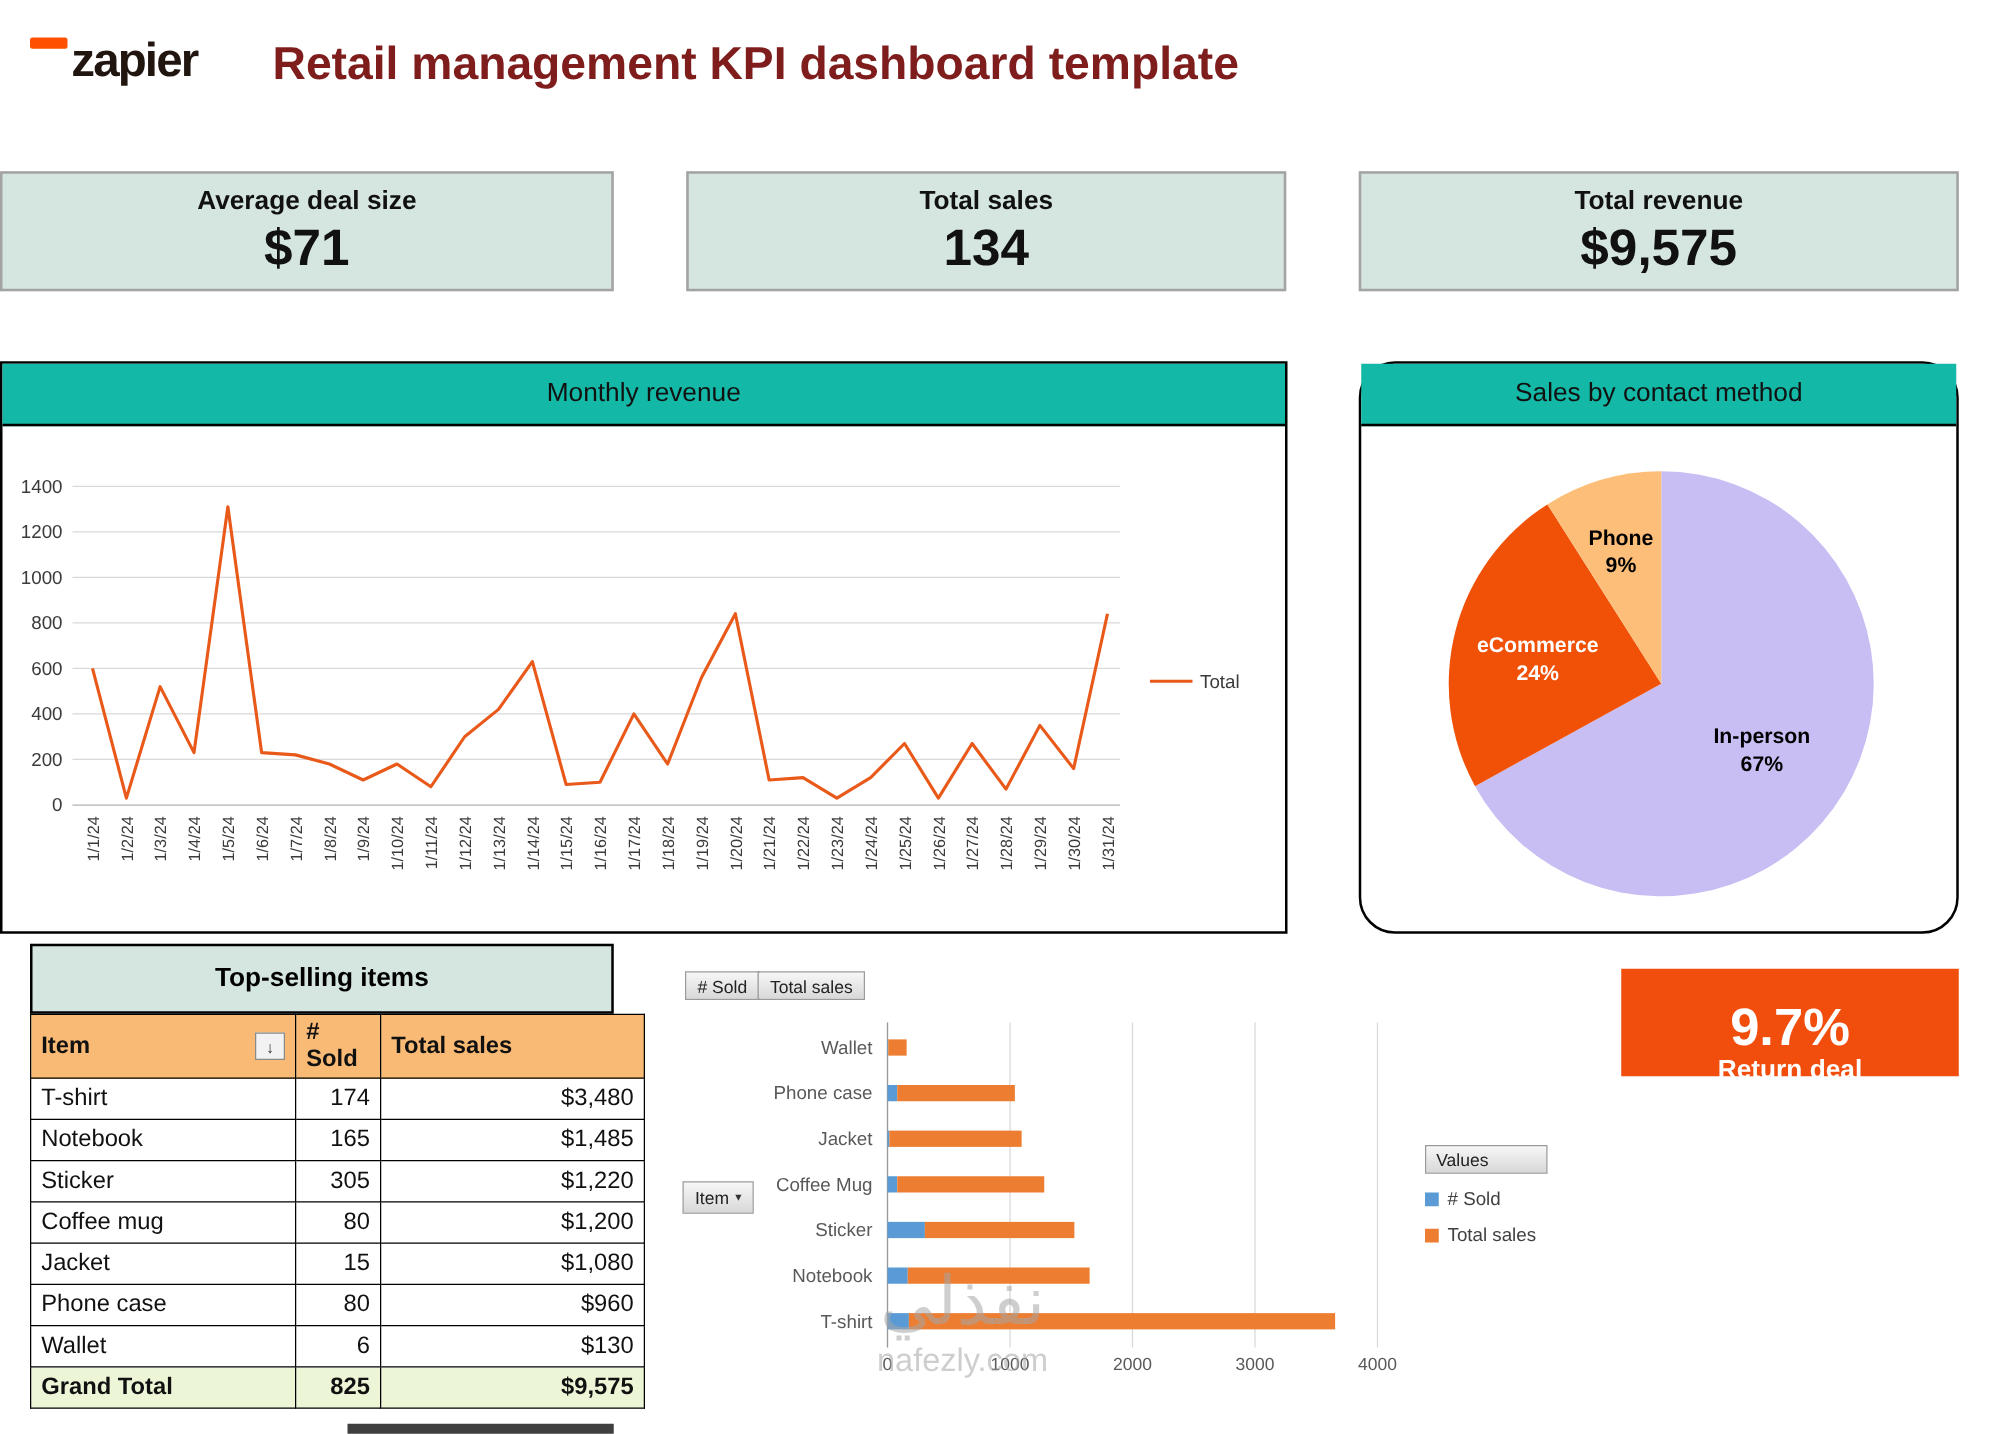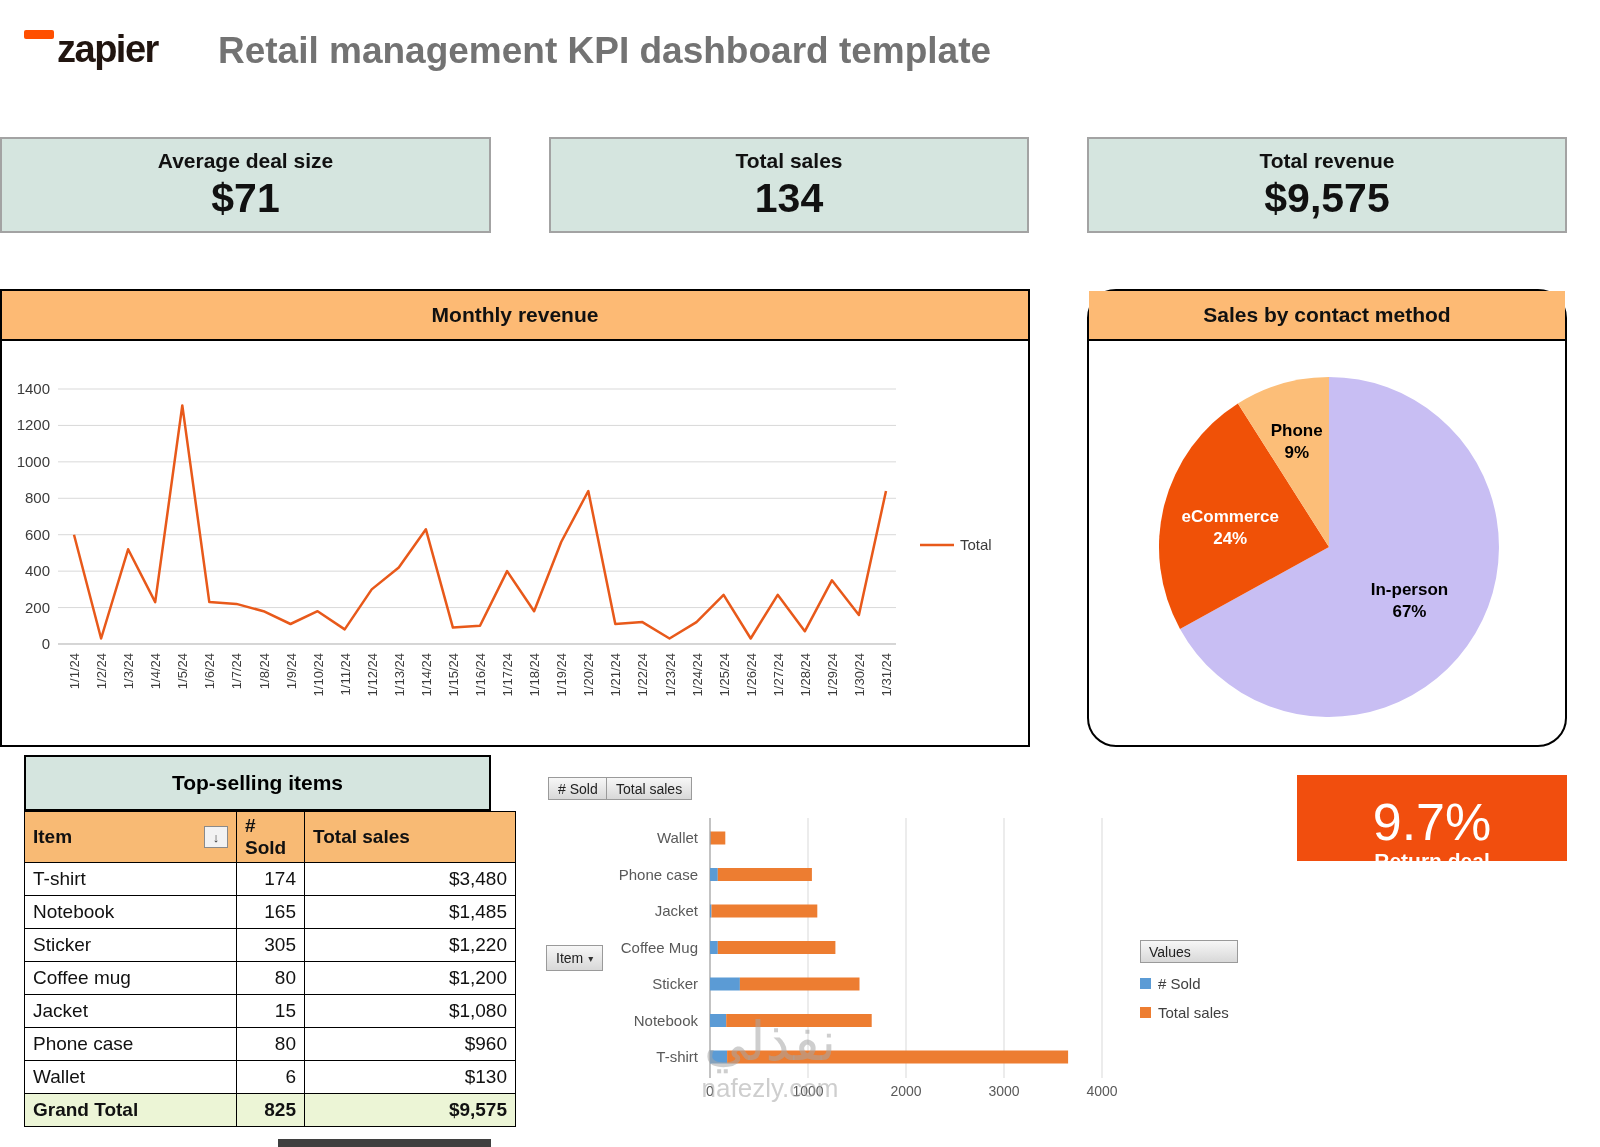--- a/index.html
+++ b/index.html
@@ -9,35 +9,35 @@
     width: 1600px; height: 1147px;
     position: relative;
     overflow: hidden;
   }
   .page { position: relative; width: 1600px; height: 1147px; background: #fff; }
 
   
   .logo { position: absolute; left: 24px; top: 30px; display: flex; align-items: flex-start; }
   .logo-underscore { display: inline-block; width: 30px; height: 9px; background: #ff4f00; border-radius: 2px; margin: 0 3px 7px 0; }
   .logo-text { font-size: 38px; font-weight: 800; color: #211510; letter-spacing: -1.5px; line-height: 1; }
-  .page-title { position: absolute; left: 218px; top: 30px; font-size: 37px; font-weight: 800; color: #737373; }
+  .page-title { position: absolute; left: 218px; top: 30px; font-size: 37px; font-weight: 800; color: #7f1d1d; }
 
   
   .kpi-card { position: absolute; top: 137px; height: 96px; background: #d5e5df; border: 2px solid #a3a3a3;
     display: flex; flex-direction: column; align-items: center; justify-content: center; }
   #kpi-0 { left: 0; width: 491px; }
   #kpi-1 { left: 549px; width: 480px; }
   #kpi-2 { left: 1087px; width: 480px; }
   .kpi-label { font-size: 21px; font-weight: 700; color: #111; }
   .kpi-value { font-size: 41px; font-weight: 700; color: #111; margin-top: 2px; }
 
   
   .panel { position: absolute; border: 2px solid #000; background: #fff; }
-  .panel-header { height: 50px; background: #fdba74; border-bottom: 2px solid #000;
-    display: flex; align-items: center; justify-content: center; font-size: 21px; font-weight: 700; color: #111; }
+  .panel-header { height: 50px; background: #14b8a6; border-bottom: 2px solid #000;
+    display: flex; align-items: center; justify-content: center; font-size: 21px; font-weight: 400; color: #111; }
   #panel-monthly { left: 0; top: 289px; width: 1030px; height: 458px; }
   #panel-pie { left: 1087px; top: 289px; width: 480px; height: 458px; border-radius: 29px; }
 
   svg text { font-family: "Liberation Sans", sans-serif; }
 
   
   .panel-table { position: absolute; left: 0; top: 755px; width: 491px; padding-left: 24px; }
   .panel-table-header { height: 56px; background: #d5e5df; border: 2px solid #000;
     display: flex; align-items: center; justify-content: center; font-size: 21px; font-weight: 700; }
   table.items { width: 100%; border-collapse: collapse; font-size: 19px; color: #111; table-layout: fixed; }
@@ -58,29 +58,29 @@
     border: 1px solid #9a9a9a; font-size: 14px; color: #222; padding: 2px 9px; height: 23px;
     font-family: "Liberation Sans", sans-serif; cursor: pointer; display: flex; align-items: center; gap: 5px; }
   #btn-sold { left: 8px; top: 5px; }
   #btn-sales { left: 66px; top: 5px; }
   #btn-item { left: 6px; top: 173px; height: 26px; }
   .caret { font-size: 10px; color: #333; }
 
   .pivot-legend { position: absolute; left: 1140px; top: 916px; width: 120px; }
   .legend-title-btn { width: 98px; height: 23px; background: linear-gradient(#f7f7f7, #d8d8d8);
     border: 1px solid #9a9a9a; font-size: 14px; color: #222; display: flex; align-items: center;
-    padding: 0 8px; cursor: pointer; margin-top: 24px; }
+    padding: 0 8px; cursor: pointer; }
   .legend-entry { display: flex; align-items: center; gap: 7px; margin-top: 12px; font-size: 15px; color: #404040; }
   .swatch { width: 11px; height: 11px; display: inline-block; }
 
   
   .return-card { position: absolute; left: 1297px; top: 775px; width: 270px; height: 86px;
     background: #f14e0e; color: #fff; display: flex; flex-direction: column; align-items: center;
     justify-content: center; }
-  .return-value { font-size: 52px; font-weight: 400; line-height: 1.05; margin-top: 32px; }
+  .return-value { font-size: 42px; font-weight: 700; line-height: 1.05; margin-top: 32px; }
   .return-label { font-size: 21px; font-weight: 700; }
 
   
   .watermark { position: absolute; left: 620px; top: 1012px; width: 300px; text-align: center;
     color: rgba(165,165,165,0.55); pointer-events: none; z-index: 5; }
   .watermark .ar { font-size: 54px; font-weight: 400; line-height: 1.1; }
   .watermark .latin { font-size: 26px; margin-top: 2px; }
 
   
   .cutoff-strip { position: absolute; left: 278px; top: 1139px; width: 213px; height: 8px; background: #3f3f3f; }

